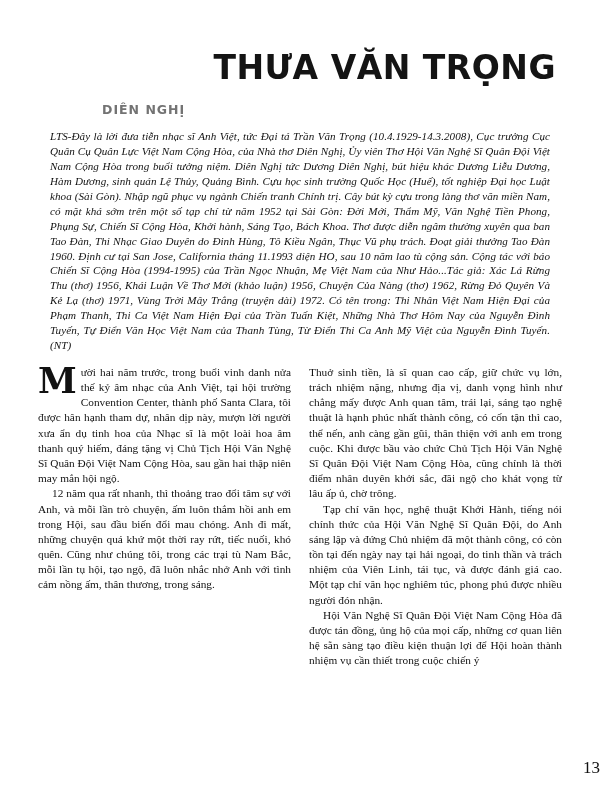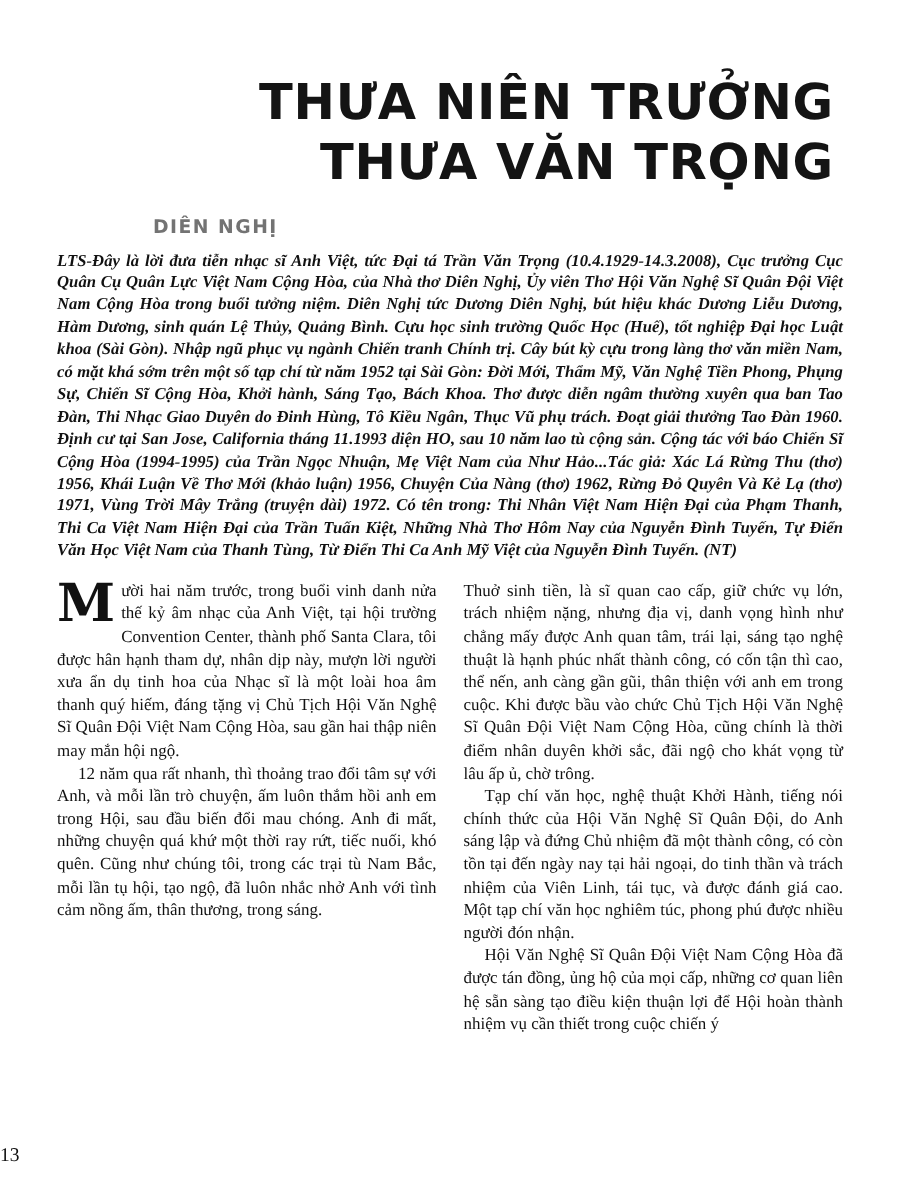--- a/index.html
+++ b/index.html
@@ -52,21 +52,21 @@
   .intro {
     margin-top: 9px;
     font-family: "Liberation Serif", serif;
     font-style: italic;
     font-size: 11.1px;
     line-height: 1.345;
     text-align: justify;
     color: #111;
     letter-spacing: 0.05px;
   }
-  .intro p { margin: 0; font-weight: bold; }
+  .intro p { margin: 12px; }
   
   .body-cols {
     margin-top: 12px;
     display: flex;
     gap: 18px;
     height: 330px;
   }
   .col {
     flex: 1 1 0;
     font-size: 11.3px;
@@ -88,33 +88,32 @@
     line-height: 0.82;
     padding: 2px 3px 0 0;
     margin-right: 1px;
   }
   
   .page-number {
     position: absolute;
     left: 0;
     right: 0;
     bottom: 18px;
-    text-align: left;
-    font-size: 13px;
+    text-align: right;
+    font-size: 17px;
     font-family: "Liberation Serif", serif;
     color: #111;
   }
 </style>
 </head>
 <body>
 
 <div class="page">
 
   <div class="title-block">
-    <div class="title-line">THƯA NIÊN TRƯỞNG</div>
     <div class="title-line">THƯA VĂN TRỌNG</div>
   </div>
 
   <div class="byline">DIÊN NGHỊ</div>
 
   <div class="intro">
     <p>LTS-Đây là lời đưa tiễn nhạc sĩ Anh Việt, tức Đại tá Trần Văn Trọng (10.4.1929-14.3.2008), Cục trưởng Cục Quân Cụ Quân Lực Việt Nam Cộng Hòa, của Nhà thơ Diên Nghị, Ủy viên Thơ Hội Văn Nghệ Sĩ Quân Đội Việt Nam Cộng Hòa trong buổi tưởng niệm. Diên Nghị tức Dương Diên Nghị, bút hiệu khác Dương Liễu Dương, Hàm Dương, sinh quán Lệ Thủy, Quảng Bình. Cựu học sinh trường Quốc Học (Huế), tốt nghiệp Đại học Luật khoa (Sài Gòn). Nhập ngũ phục vụ ngành Chiến tranh Chính trị. Cây bút kỳ cựu trong làng thơ văn miền Nam, có mặt khá sớm trên một số tạp chí từ năm 1952 tại Sài Gòn: Đời Mới, Thẩm Mỹ, Văn Nghệ Tiền Phong, Phụng Sự, Chiến Sĩ Cộng Hòa, Khởi hành, Sáng Tạo, Bách Khoa. Thơ được diễn ngâm thường xuyên qua ban Tao Đàn, Thi Nhạc Giao Duyên do Đinh Hùng, Tô Kiều Ngân, Thục Vũ phụ trách. Đoạt giải thưởng Tao Đàn 1960. Định cư tại San Jose, California tháng 11.1993 diện HO, sau 10 năm lao tù cộng sản. Cộng tác với báo Chiến Sĩ Cộng Hòa (1994-1995) của Trần Ngọc Nhuận, Mẹ Việt Nam của Như Hảo...Tác giả: Xác Lá Rừng Thu (thơ) 1956, Khái Luận Về Thơ Mới (khảo luận) 1956, Chuyện Của Nàng (thơ) 1962, Rừng Đỏ Quyên Và Kẻ Lạ (thơ) 1971, Vùng Trời Mây Trắng (truyện dài) 1972. Có tên trong: Thi Nhân Việt Nam Hiện Đại của Phạm Thanh, Thi Ca Việt Nam Hiện Đại của Trần Tuấn Kiệt, Những Nhà Thơ Hôm Nay của Nguyễn Đình Tuyến, Tự Điển Văn Học Việt Nam của Thanh Tùng, Từ Điển Thi Ca Anh Mỹ Việt của Nguyễn Đình Tuyến. (NT)</p>
   </div>
 
   <div class="body-cols">

